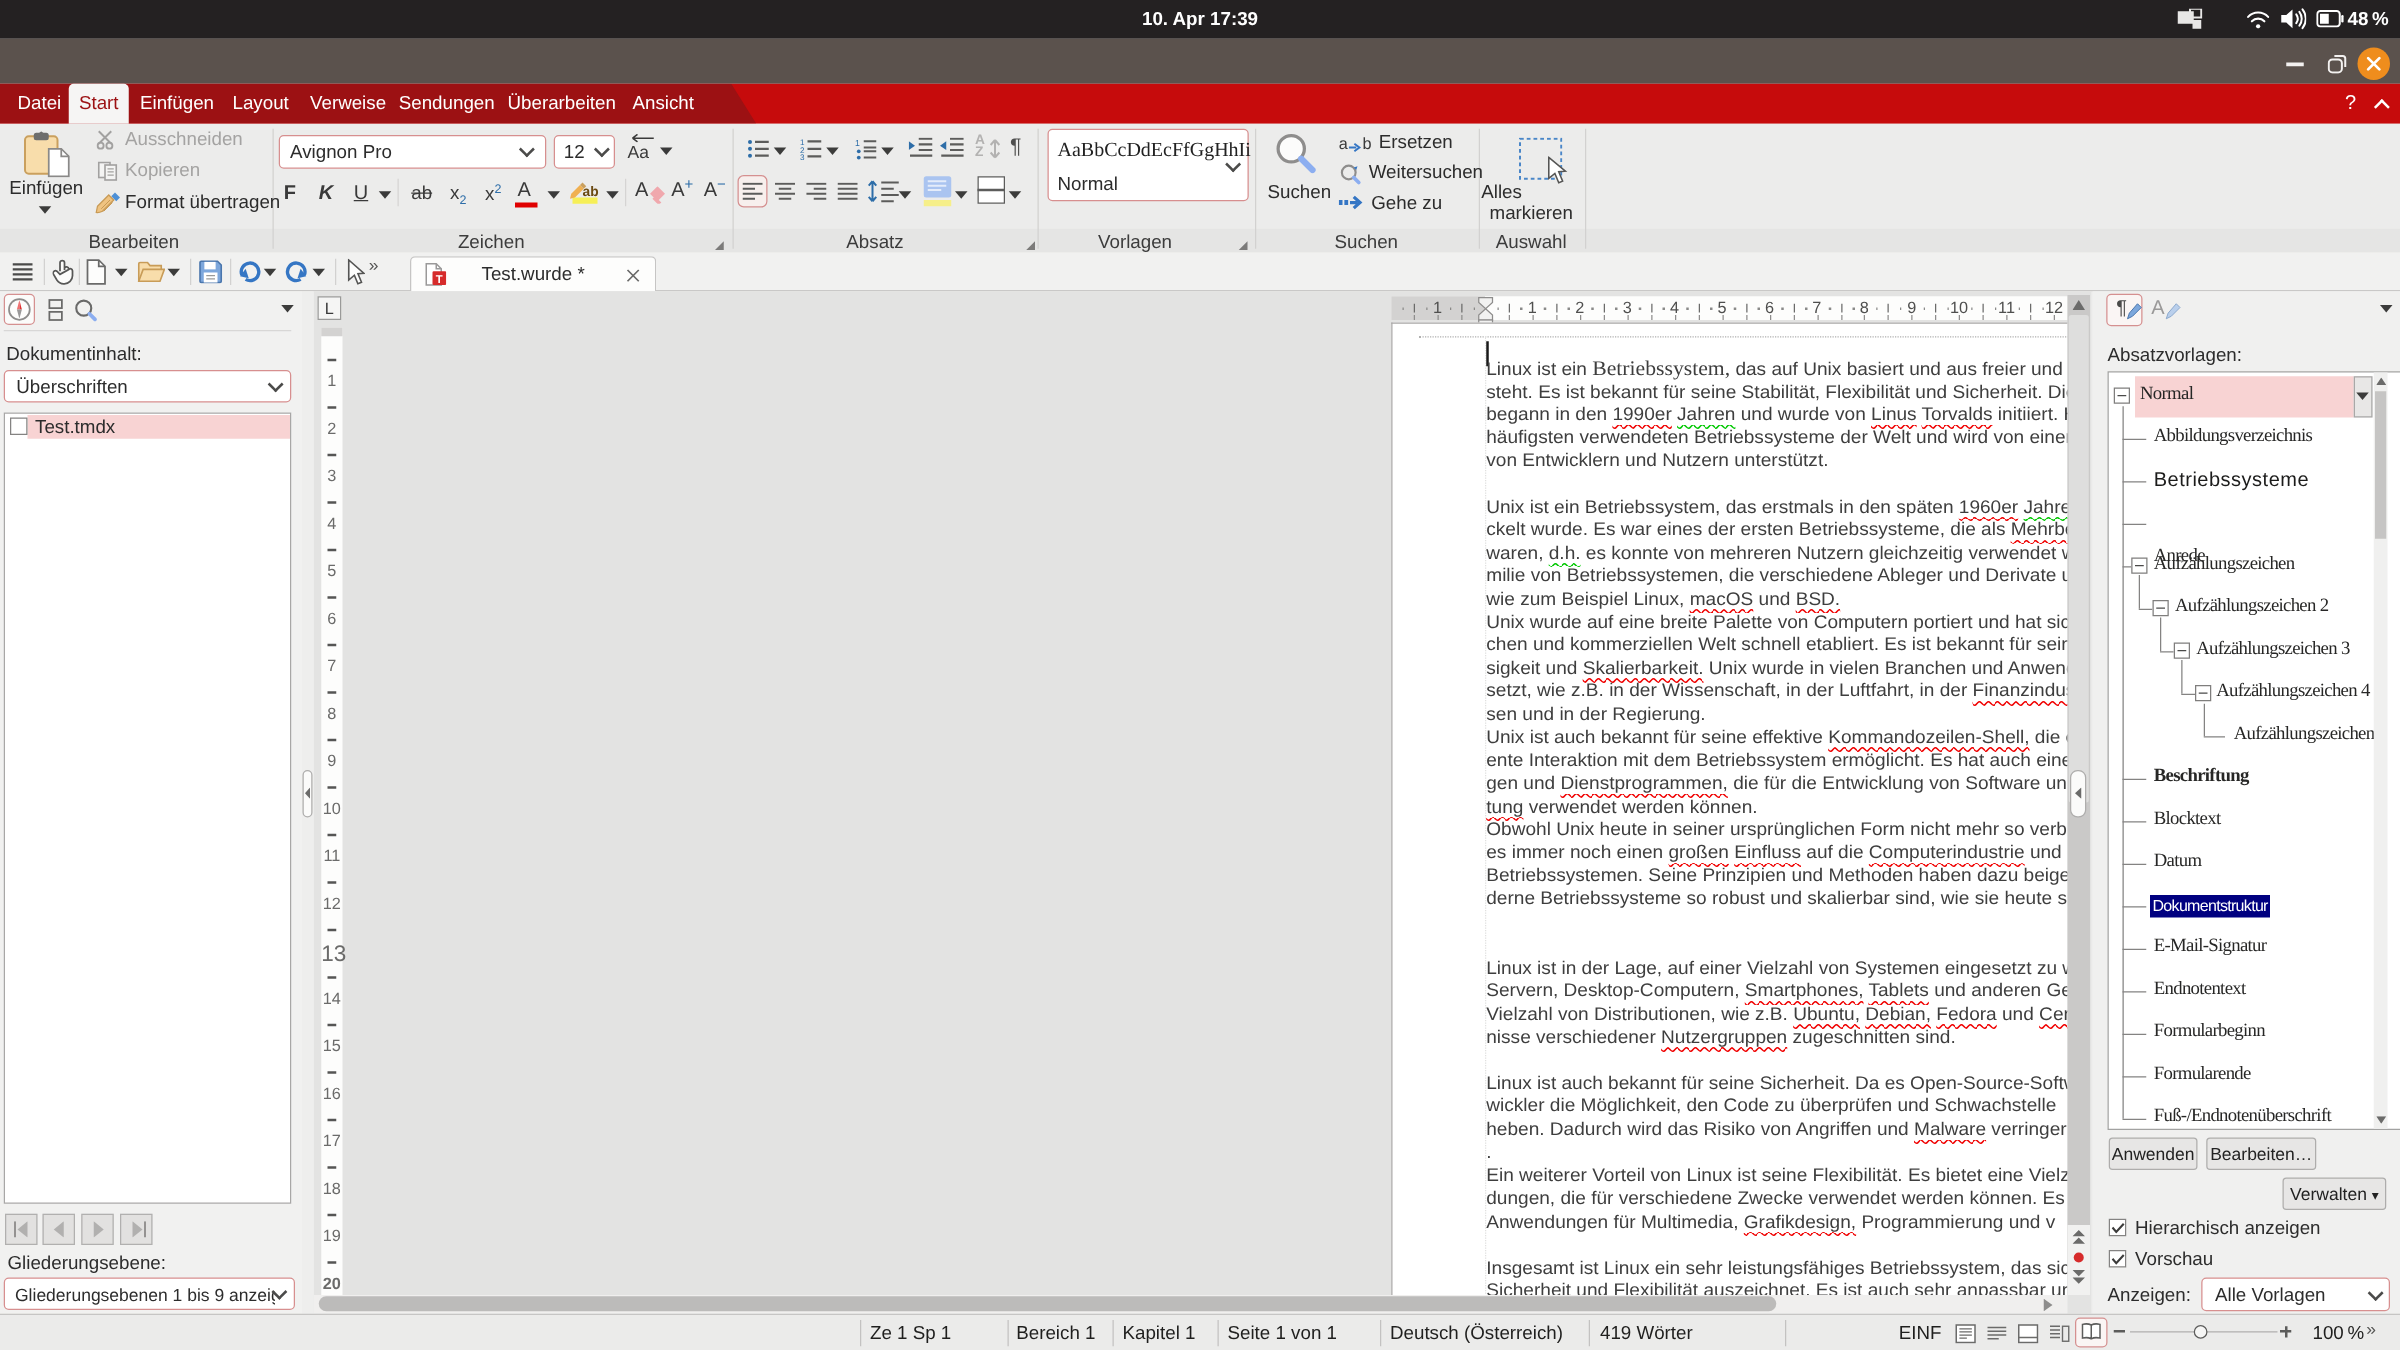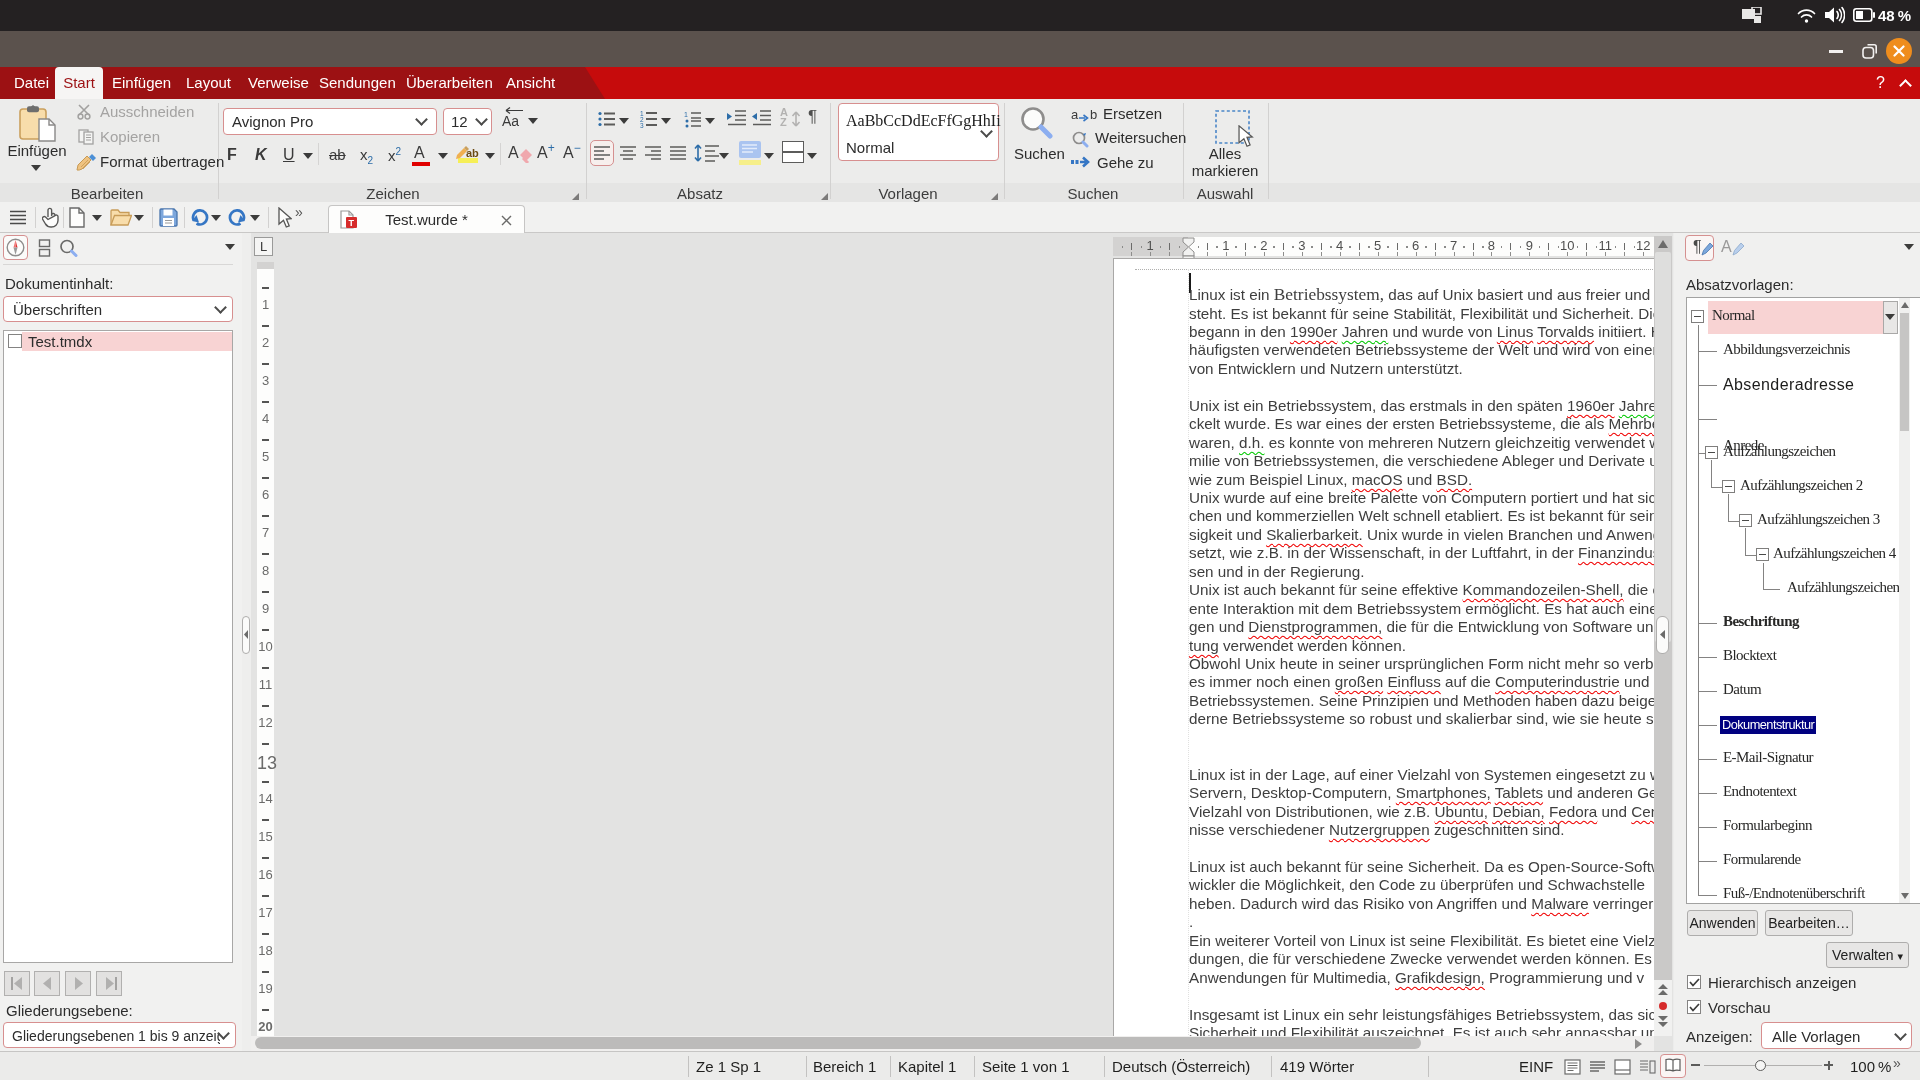--- a/index.html
+++ b/index.html
@@ -48,20 +48,21 @@
 #statusbar { left:0; top:1051px; width:1920px; height:29px; background:#ebebea; border-top:1px solid #c6c5c4; font-size:15px; color:#1f1f1e; }
 .ssep { position:absolute; top:4px; width:1px; height:21px; background:#c3c2c1; }
 .sitem { position:absolute; top:6px; white-space:nowrap; }
 .redcombo { position:absolute; background:#fff; border:1px solid #d78f8f; border-radius:4px; }
 .chev { position:absolute; width:9px; height:9px; border-right:2px solid #4b4b4a; border-bottom:2px solid #4b4b4a; transform:rotate(45deg); }
 .darr { position:absolute; width:0; height:0; border-left:5px solid transparent; border-right:5px solid transparent; border-top:6px solid #3c3c3b; }
 </style>
 </head>
 <body>
 <div id="topbar" class="abs">
+    <div class="clock abs">10. Apr 17:39</div>
   <svg class="abs" style="left:1742px; top:7px;" width="20" height="17" viewBox="0 0 20 17">
     <rect x="0" y="2" width="13" height="10" fill="#e8e7e6"></rect>
       <rect x="10" y="0" width="9" height="7" fill="none" stroke="#e8e7e6" stroke-width="1.6"></rect>
       <rect x="12" y="9" width="7" height="7" fill="#e8e7e6"></rect>
   </svg>
   <svg class="abs" style="left:1797px; top:8px;" width="19" height="15" viewBox="0 0 19 15">
     <path d="M1.5 5.5 A11 11 0 0 1 17.5 5.5" fill="none" stroke="#fff" stroke-width="1.7" stroke-linecap="round"></path>
     <path d="M4.5 9 A7 7 0 0 1 14.5 9" fill="none" stroke="#fff" stroke-width="1.7" stroke-linecap="round"></path>
     <circle cx="9.5" cy="13" r="1.7" fill="#fff"></circle>
   </svg>
@@ -277,21 +278,21 @@
     <path d="M9 6 h6 M12 1.5 l5 4.5 -5 4.5" stroke="#3576c4" stroke-width="2.6" fill="none"></path>
   </svg>
   <div class="abs" style="left:1097px; top:55px;">Gehe zu</div>
 
   <svg class="abs" style="left:1215px; top:11px;" width="35" height="34" viewBox="0 0 35 34">
       <rect x="1" y="1" width="33" height="32" fill="none" stroke="#4a86c8" stroke-width="1.6" stroke-dasharray="3 2.4"></rect>
     </svg>
   <svg class="abs" style="left:1237px; top:26px;" width="20" height="23" viewBox="0 0 22 26">
     <path d="M2 1 L2 20 L7.5 15.5 L11 24 L14.5 22.5 L11 14 L17 13.5 Z" fill="#fff" stroke="#555554" stroke-width="1.4"></path>
   </svg>
-  <div class="abs" style="left:1185px; top:46px; width:80px; text-align:center;">Alles</div>
+  <div class="abs" style="left:1185px; top:46px; width:80px; text-align:left;">Alles</div>
   <div class="abs" style="left:1185px; top:63px; width:80px; text-align:center;">markieren</div>
 </div>
 <div id="toolrow" class="abs">
   <svg class="abs" style="left:10px; top:8px;" width="17" height="15" viewBox="0 0 17 15">
       <path d="M0 1.5 h16 M0 5.5 h16 M0 9.5 h16 M0 13.5 h16" stroke="#4a4a49" stroke-width="1.7"></path>
     </svg>
   <div class="tsep" style="left:35px;"></div>
   <svg class="abs" style="left:42px; top:5px;" width="18" height="21" viewBox="0 0 18 21">
     <path d="M6 10 V3.2 a1.8 1.8 0 0 1 3.6 0 V9 m0 -1.5 a1.8 1.8 0 0 1 3.4 0.6 m0 0.5 a1.7 1.7 0 0 1 3 1 v4 a6.5 6.5 0 0 1 -6.5 6.4 h-0.5 a6.5 6.5 0 0 1 -5.5 -3 l-3 -5 a1.9 1.9 0 0 1 3 -2 l2.5 2.5 z" fill="#fdfdfc" stroke="#585857" stroke-width="1.4"></path>
   </svg>
@@ -599,21 +600,21 @@
 <div class="abs" style="left:12px; top:64px; width:237px; height:607px; background:#fff; border:1px solid #a2a2a1;"></div>
 <div class="tline" style="left:24px; top:92px; width:1px; height:570px;"></div>
 <div class="abs" style="left:34px; top:68px; width:175px; height:33px; background:#f8d3d3;"></div>
 <div class="minusbox" style="left:17px; top:77px;"></div>
 <div class="treetxt" style="left:38px; top:74px;">Normal</div>
 <div class="abs" style="left:209px; top:68px; width:15px; height:33px; background:#e8e7e6; border:1px solid #a9a8a7;"></div>
 <div class="darr" style="left:211px; top:81px; border-left-width:5px; border-right-width:5px; border-top-width:6px;"></div>
 <div class="tline" style="left:24px; top:118px; width:19px; height:1px;"></div>
 <div class="treetxt" style="left:49px; top:108px;">Abbildungsverzeichnis</div>
 <div class="tline" style="left:24px; top:152px; width:19px; height:1px;"></div>
-<div class="abs" style="left:49px; top:143px; font-size:16px; letter-spacing:0.4px; color:#1c1c1b; white-space:nowrap;">Absenderadresse</div>
+<div class="abs" style="left:49px; top:143px; font-size:16px; letter-spacing:0.4px; color:#1c1c1b; white-space:nowrap;">Betriebssysteme</div>
 <div class="tline" style="left:24px; top:186px; width:19px; height:1px;"></div>
 <div class="treetxt" style="left:49px; top:176px;margin-top:28px;">Anrede</div>
 <div class="tline" style="left:24px; top:220px; width:7px; height:1px;"></div>
 <div class="minusbox" style="left:31px; top:213px;"></div>
 <div class="treetxt" style="left:49px; top:210px;">Aufzählungszeichen</div>
 <div class="tline" style="left:37px; top:227px; width:1px; height:27px;"></div>
 <div class="tline" style="left:37px; top:254px; width:11px; height:1px;"></div>
 <div class="minusbox" style="left:48px; top:247px;"></div>
 <div class="treetxt" style="left:66px; top:244px;">Aufzählungszeichen 2</div>
 <div class="tline" style="left:54px; top:261px; width:1px; height:27px;"></div>

